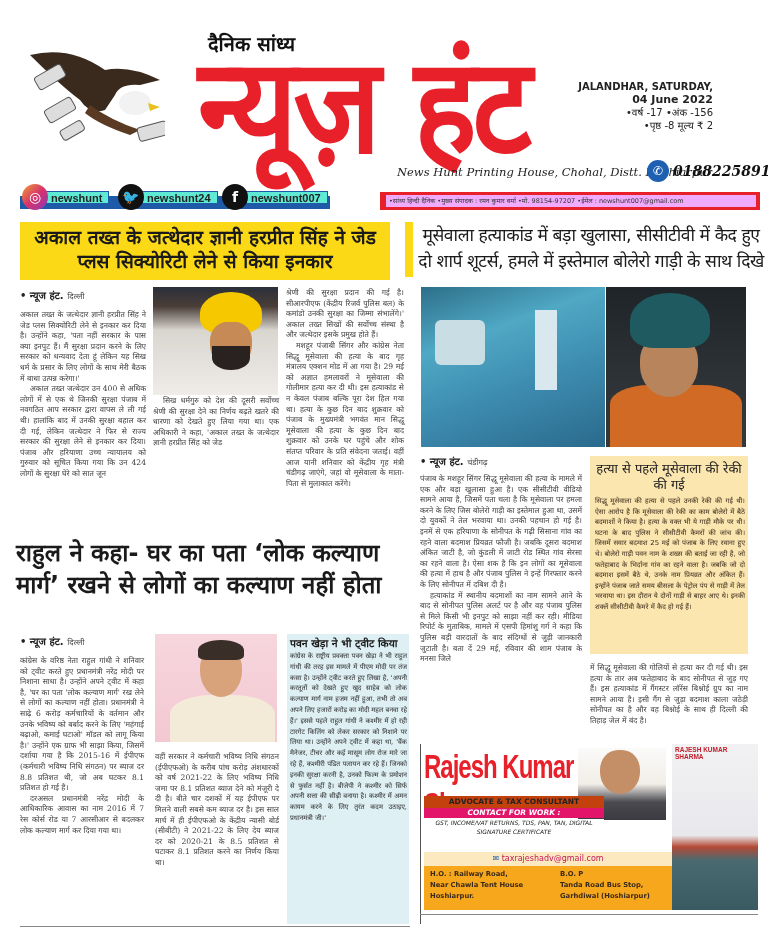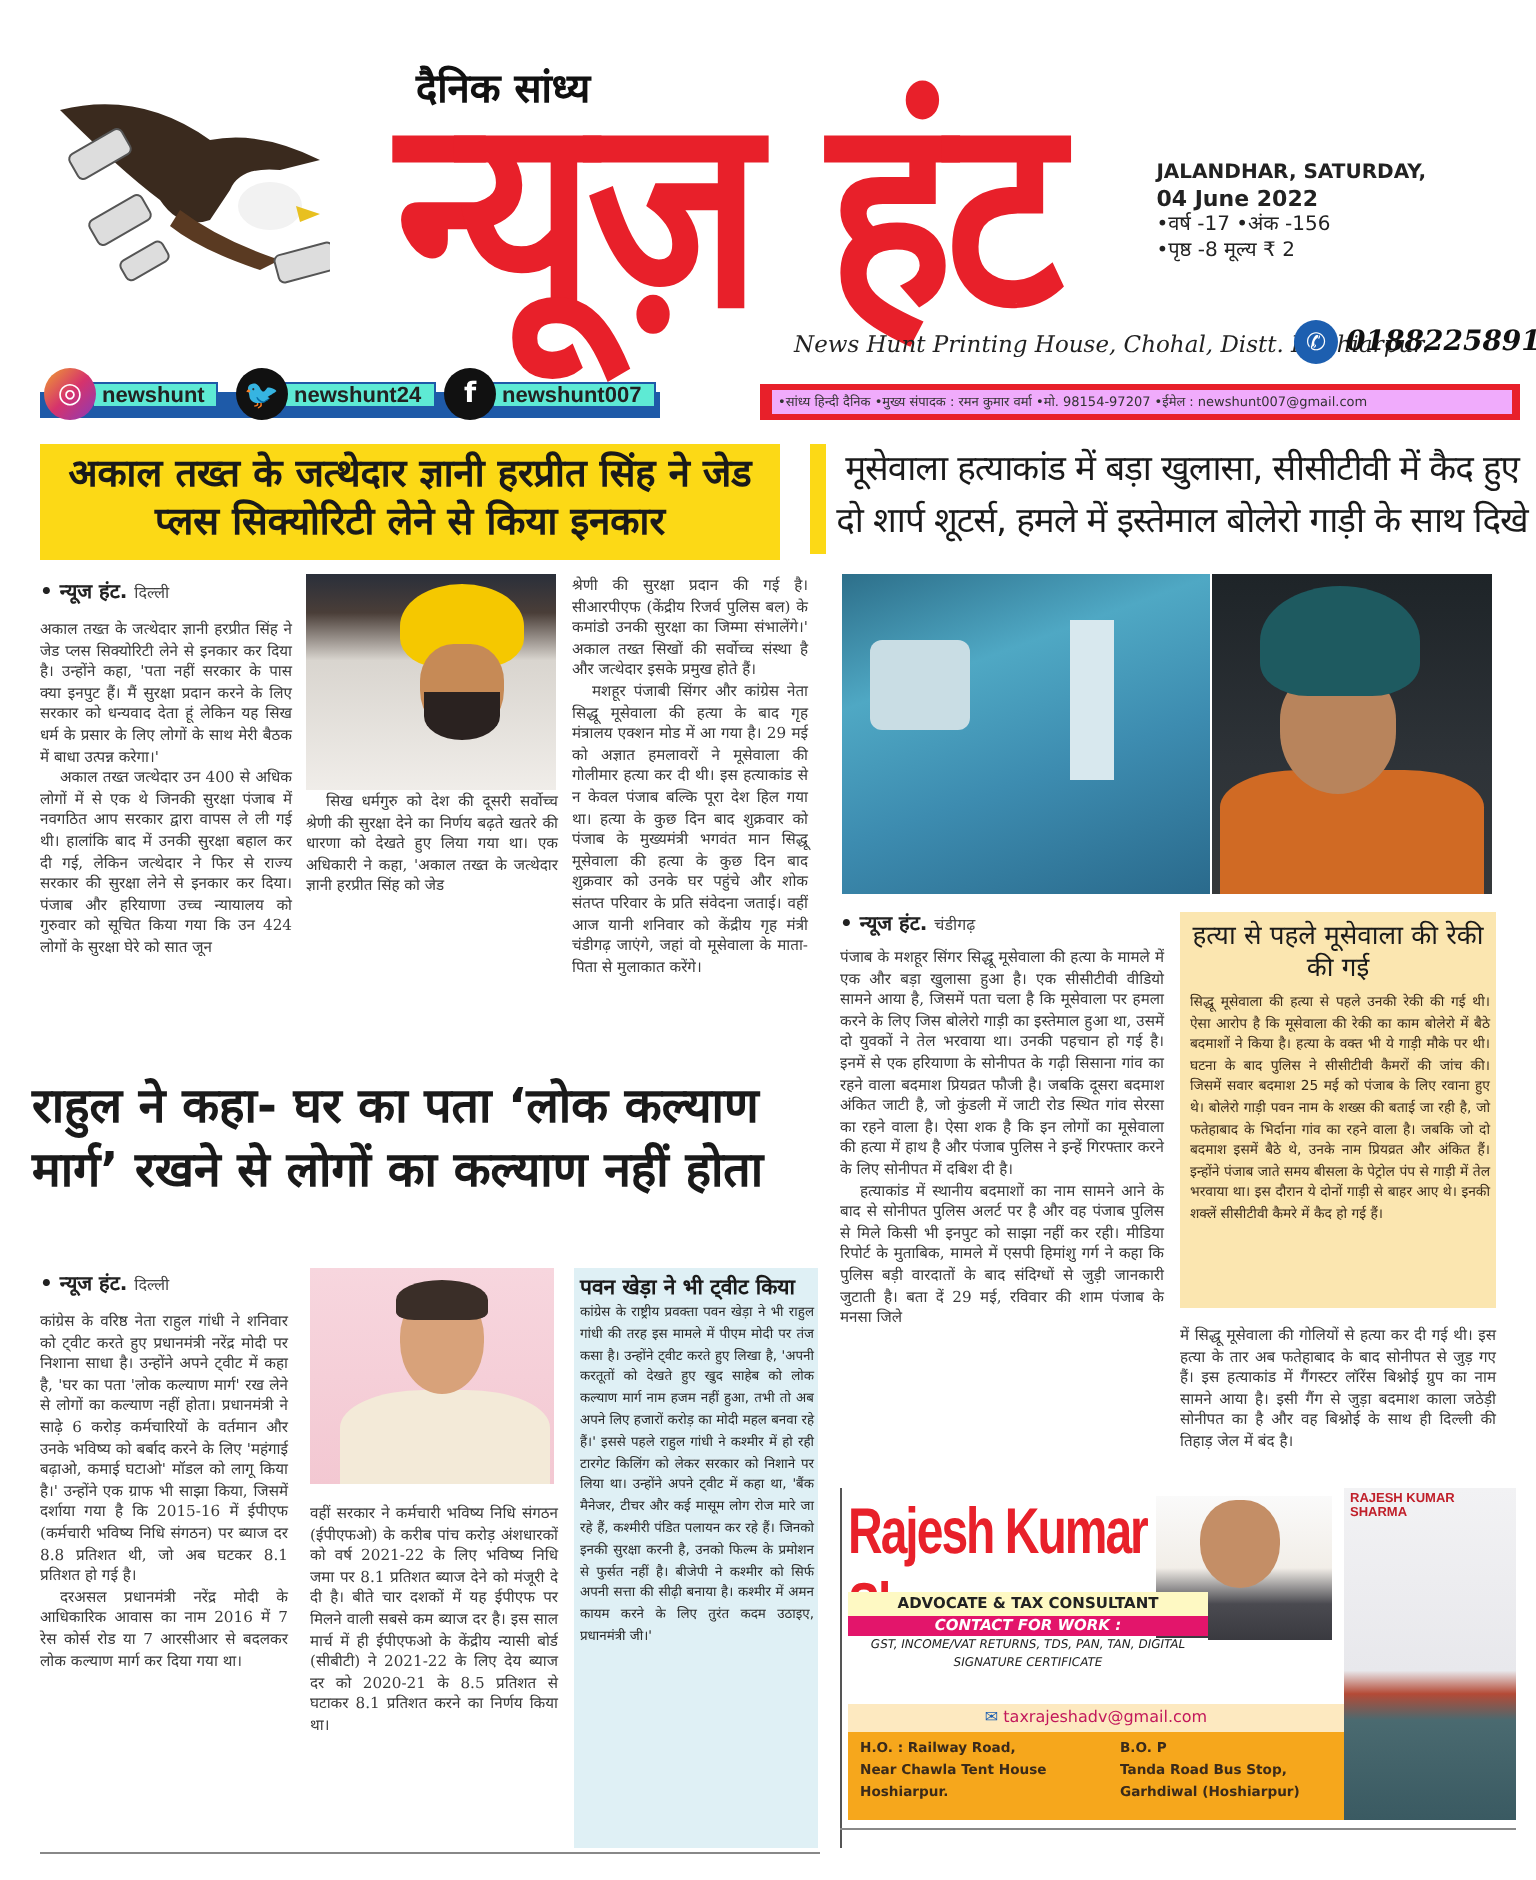--- a/index.html
+++ b/index.html
@@ -2,21 +2,21 @@
 <html><head>
 <meta charset="utf-8">
 <style>
   * { box-sizing: border-box; margin: 0; padding: 0; }
   body { width: 768px; height: 940px; background: #fff; font-family: "DejaVu Serif", serif; color: #333; overflow: hidden; position: relative; }
   .abs { position: absolute; }
   
   .eagle { left: 20px; top: 25px; width: 145px; height: 120px; }
   .dainik { left: 208px; top: 30px; font-family: "DejaVu Sans", sans-serif; font-weight: bold; font-size: 20px; color: #111; }
   .title { left: 198px; top: 40px; font-family: "DejaVu Sans", sans-serif; font-weight: bold; font-size: 118px; color: #e8202a; letter-spacing: -4px; line-height: 1; transform: scaleY(1.12); transform-origin: top left; }
-  .dateline { right: 55px; top: 80px; font-family: "DejaVu Sans", sans-serif; font-size: 10px; color: #222; line-height: 13px; }
+  .dateline { right: 55px; top: 80px; text-align: right; font-family: "DejaVu Sans", sans-serif; font-size: 10px; color: #222; line-height: 13px; }
   .dateline .b { font-weight: bold; }
   .press { left: 397px; top: 165px; font-style: italic; font-size: 11.5px; color: #222; }
   .phone-icon { left: 647px; top: 160px; width: 22px; height: 22px; border-radius: 50%; background: #1d5fb0; color: #fff; font-size: 12px; display:flex; align-items:center; justify-content:center; font-family: "DejaVu Sans", sans-serif; }
   .phone { left: 673px; top: 163px; font-style: italic; font-weight: bold; font-size: 14px; color: #111; }
   .bluebar { left: 20px; top: 196px; width: 310px; height: 13px; background: #1e5aa8; }
   .redbar { left: 380px; top: 192px; width: 380px; height: 18px; background: #e8202a; }
   .redbar-inner { left: 386px; top: 195px; width: 370px; height: 12px; background: #f0abfc; font-family: "DejaVu Sans", sans-serif; font-size: 6.5px; color: #333; padding-left: 3px; line-height: 12px; white-space: nowrap; overflow: hidden; }
   .soc-item { display: flex; align-items: center; position: absolute; top: 184px; }
   .soc-icon { width: 26px; height: 26px; border-radius: 50%; color: #fff; display: flex; align-items: center; justify-content: center; font-family: "DejaVu Sans", sans-serif; font-weight: bold; font-size: 14px; z-index: 2; }
   .soc-label { background: #5eead4; height: 13px; margin-left: -2px; padding: 0 6px 0 4px; font-family: "Liberation Sans", sans-serif; font-weight: bold; font-size: 11px; line-height: 13px; color: #222; border: 1px solid #1e5aa8; }
@@ -53,21 +53,21 @@
   .box-reki { left: 590px; top: 456px; width: 158px; height: 198px; background: #fbe6b0; }
   .box-reki-title { left: 590px; top: 461px; width: 158px; font-family: "DejaVu Sans", sans-serif; font-size: 13px; line-height: 16px; text-align: center; color: #1a1a1a; }
   .box-reki-body { left: 595px; top: 496px; width: 150px; font-family: "DejaVu Sans", sans-serif; font-size: 6.9px; line-height: 10.6px; color: #3a2a1a; text-align: justify; }
   .box-pawan { left: 287px; top: 634px; width: 122px; height: 290px; background: #dff0f5; }
   .box-pawan-title { left: 290px; top: 636px; width: 118px; font-family: "DejaVu Sans", sans-serif; font-weight: bold; font-size: 10.5px; color: #1a1a1a; }
   .box-pawan-body { left: 290px; top: 651px; width: 117px; font-family: "DejaVu Sans", sans-serif; font-size: 6.7px; line-height: 10.8px; color: #2a2a2a; text-align: justify; }
   .rule { background: #888; height: 1px; }
   
   .ad { left: 420px; top: 744px; width: 338px; height: 180px; border-left: 1px solid #555; }
   .ad-name { left: 424px; top: 748px; width: 180px; height: 38px; font-family: "Liberation Sans", sans-serif; font-weight: bold; font-size: 24px; color: #e8202a; letter-spacing: -1px; transform: scaleY(1.35); transform-origin: top left; }
-  .ad-role { left: 424px; top: 796px; width: 180px; height: 12px; background: #fef9c3; font-family: "DejaVu Sans", sans-serif; font-weight: bold; font-size: 7.5px; color: #222; text-align: center; line-height: 12px; }
+  .ad-role { left: 424px; top: 796px; width: 180px; height: 12px; background: #c2410c; font-family: "DejaVu Sans", sans-serif; font-weight: bold; font-size: 7.5px; color: #222; text-align: center; line-height: 12px; }
   .ad-contact { left: 424px; top: 808px; width: 180px; height: 10px; background: #e3156b; font-family: "DejaVu Sans", sans-serif; font-style: italic; font-weight: bold; font-size: 7.5px; color: #fff; text-align: center; line-height: 10px; }
   .ad-services { left: 424px; top: 820px; width: 180px; font-family: "DejaVu Sans", sans-serif; font-style: italic; font-size: 6px; line-height: 8.5px; color: #222; text-align: center; }
   .ad-portrait { left: 578px; top: 748px; width: 88px; height: 72px; background: linear-gradient(180deg,#fafafa 0%,#f2eee8 50%,#4a4a50 75%,#3a3a40 100%); }
   .ad-face { left: 600px; top: 750px; width: 40px; height: 44px; background: #c48e66; border-radius: 45% 45% 50% 50%; }
   .ad-phone-row { left: 424px; top: 822px; width: 248px; height: 16px; background: #fde9c0; font-family: "DejaVu Sans", sans-serif; font-size: 9px; color: #c2185b; line-height: 16px; padding-left: 22px; }
   .ad-email-row { left: 424px; top: 838px; width: 248px; height: 14px; background: #fde9c0; font-family: "DejaVu Sans", sans-serif; font-size: 8px; color: #c2185b; line-height: 14px; text-align: center; }
   .ad-addr { left: 424px; top: 852px; width: 248px; height: 40px; background: #f6a71c; }
   .ad-addr-left { left: 430px; top: 855px; font-family: "DejaVu Sans", sans-serif; font-weight: bold; font-size: 6.8px; line-height: 11px; color: #3a2a1a; }
   .ad-addr-right { left: 560px; top: 855px; width: 108px; text-align: left; font-family: "DejaVu Sans", sans-serif; font-weight: bold; font-size: 6.8px; line-height: 11px; color: #3a2a1a; }
   .ad-building { left: 672px; top: 744px; width: 86px; height: 150px; background: linear-gradient(180deg,#f2f2f4 0%,#e8e8ec 55%,#b44a36 62%,#4a6a70 70%,#3a5a62 100%); }

